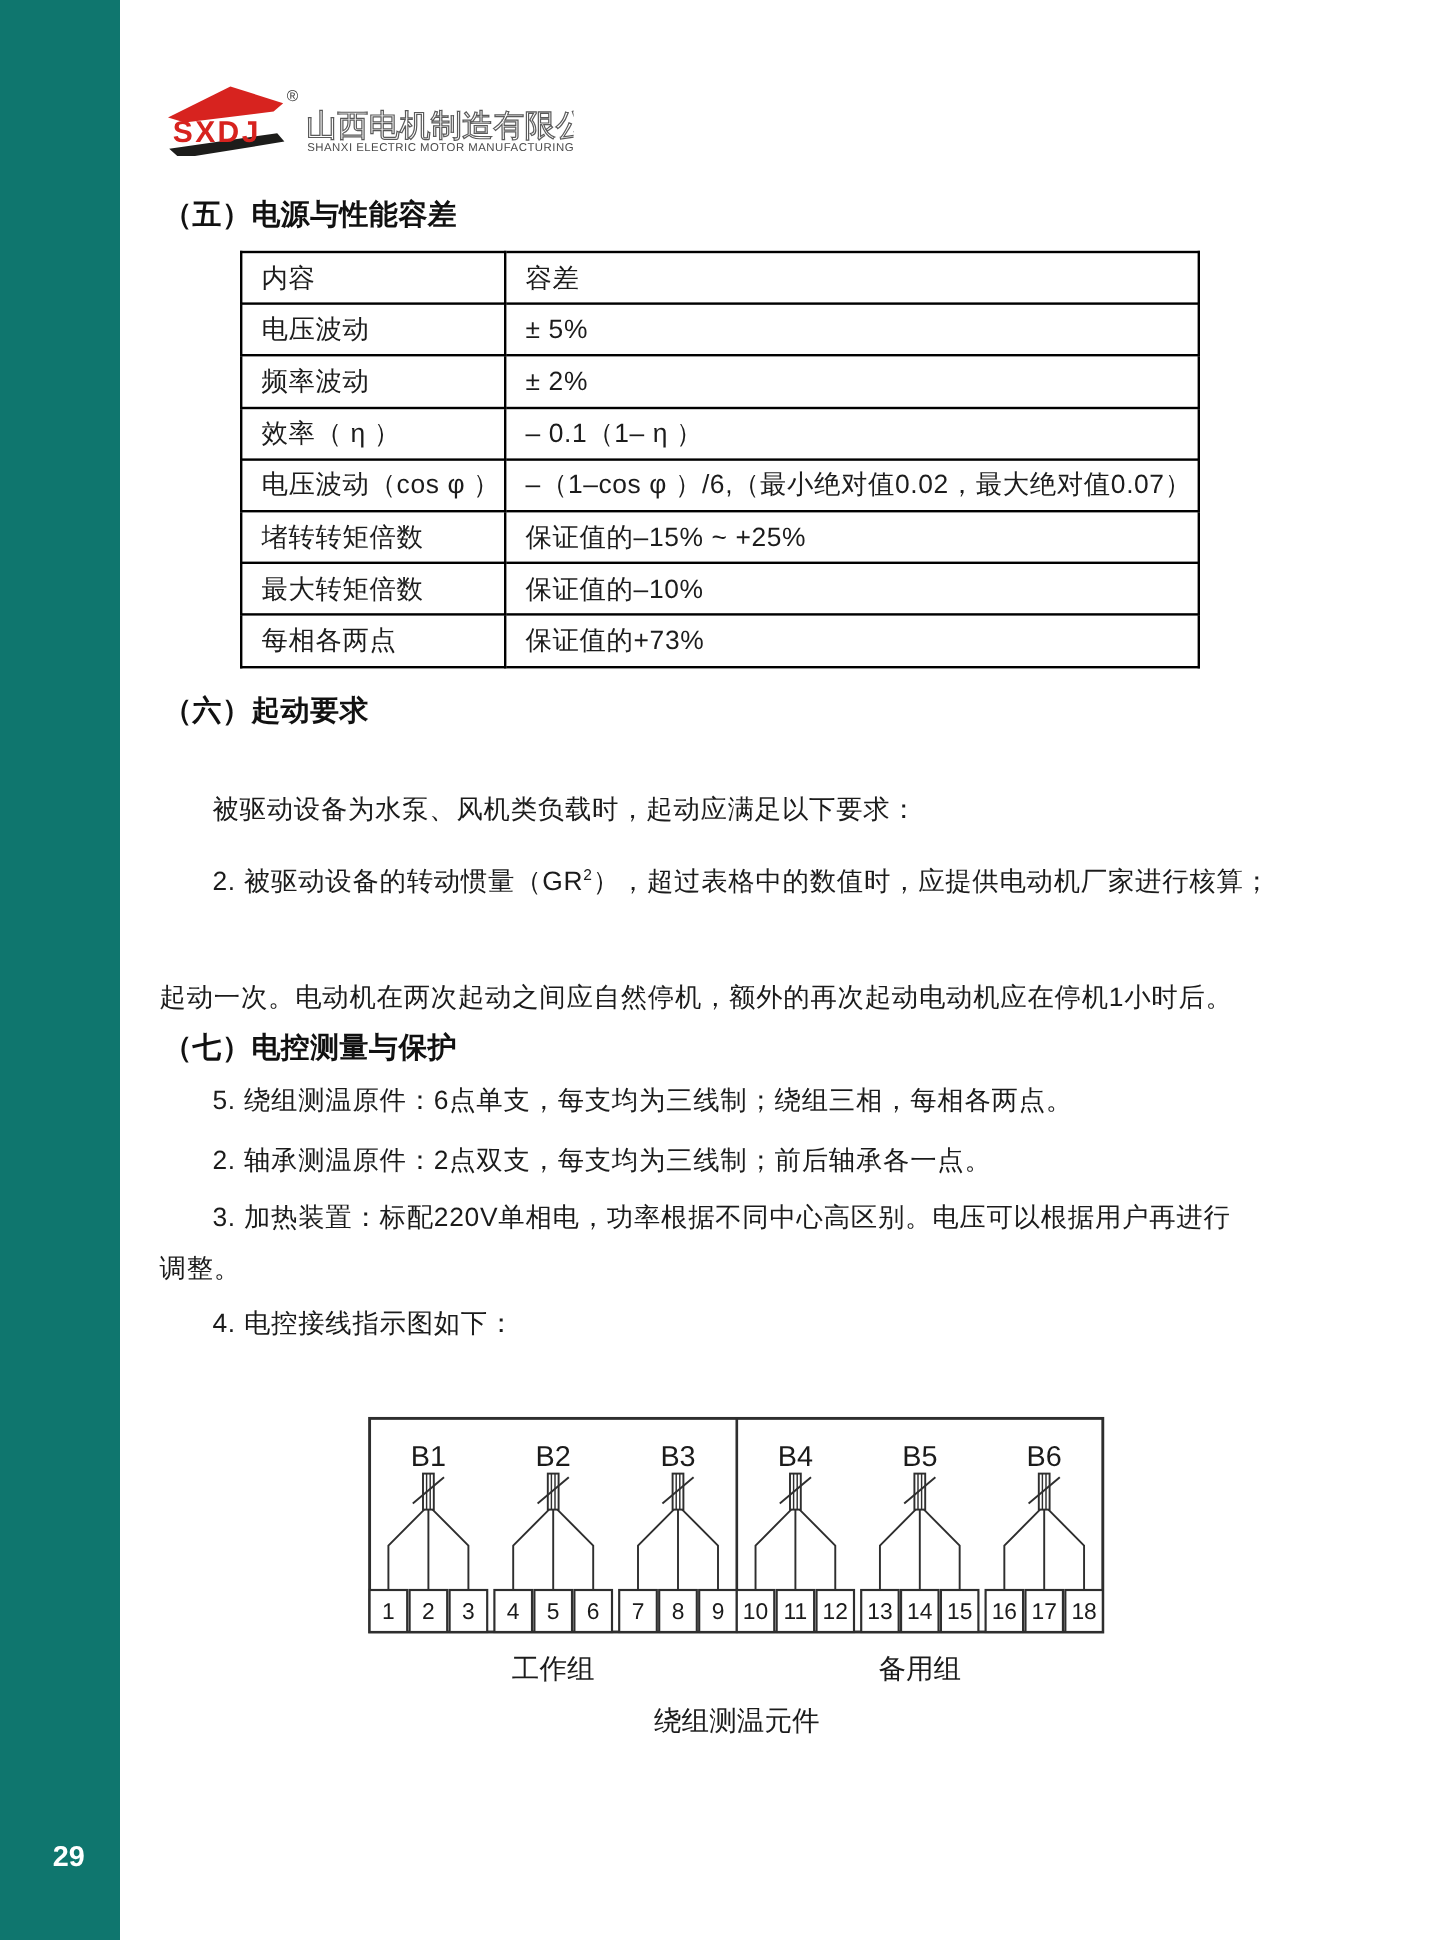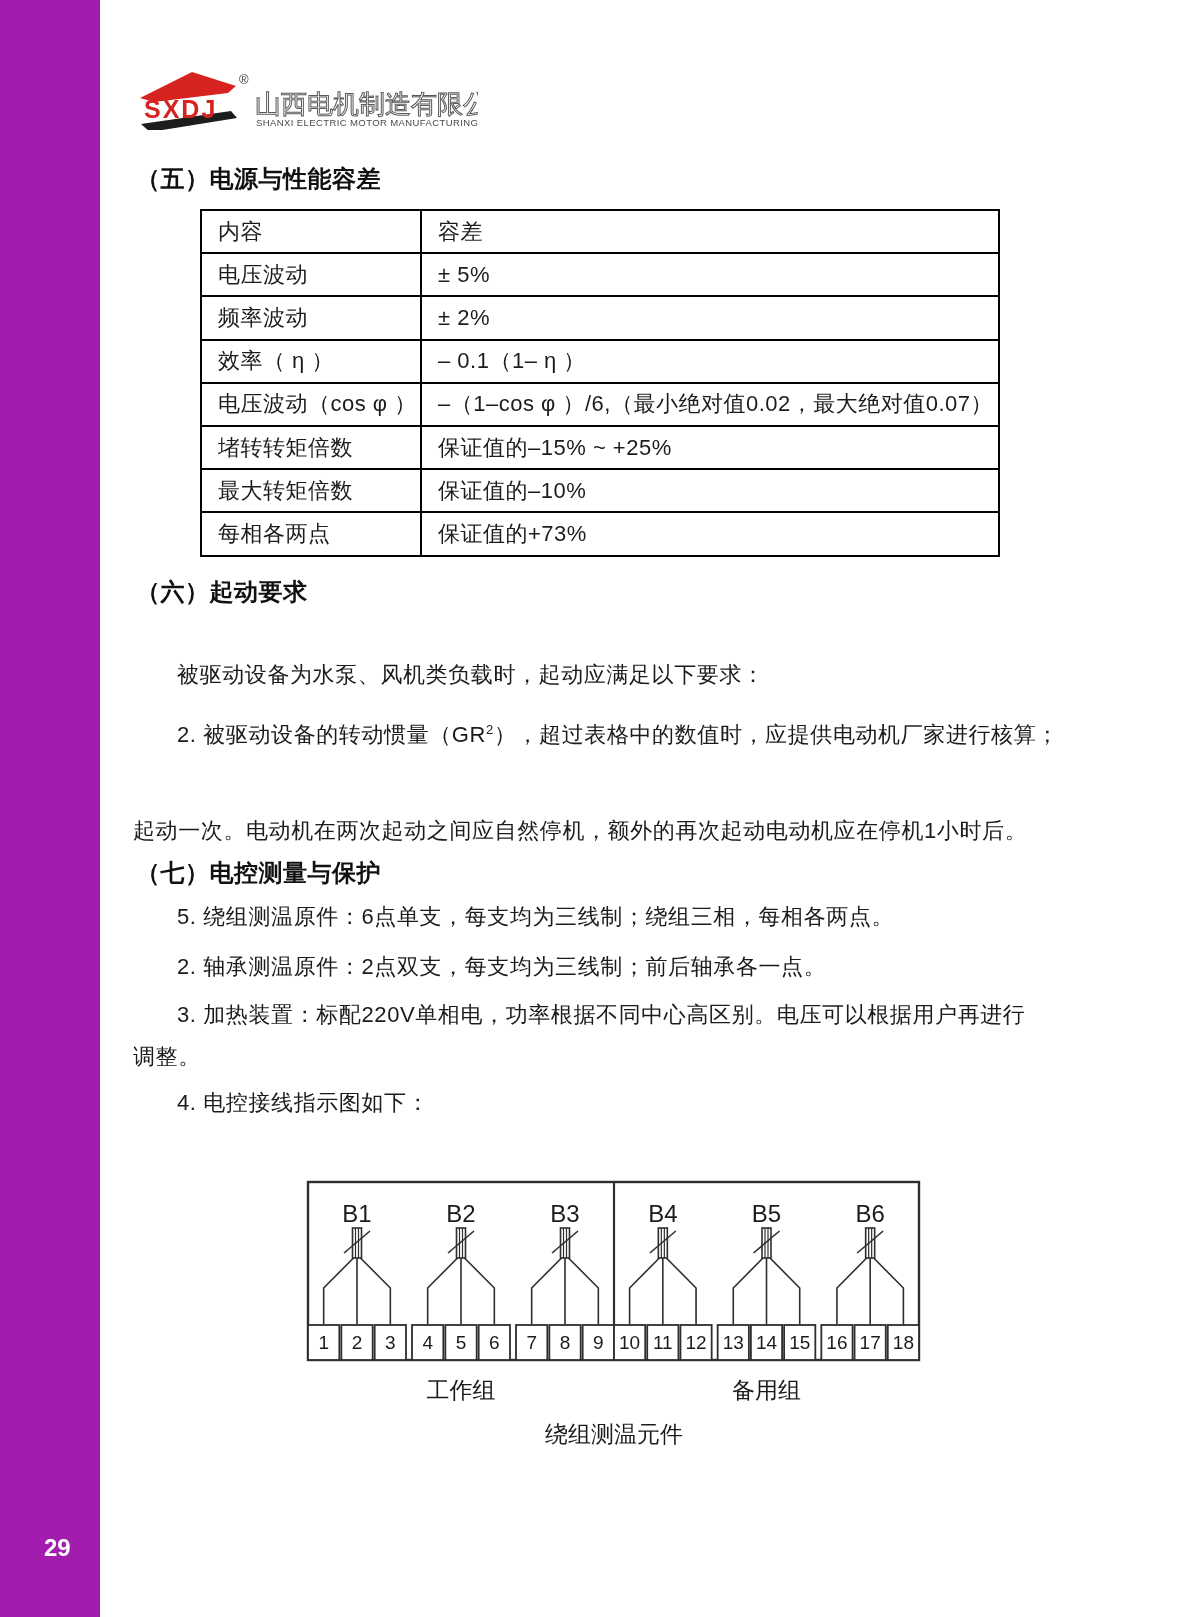--- a/index.html
+++ b/index.html
@@ -1,21 +1,21 @@
 <!DOCTYPE html>
 <html><head>
 <meta charset="utf-8">
 <style>
   html,body{margin:0;padding:0;background:#e8e8e8;}
   .page{
     position:relative;width:1200px;height:1617px;background:#ffffff;
     font-family:"Liberation Sans","DejaVu Sans",sans-serif;color:#1a1a1a;
     overflow:hidden;margin:0 auto;
   }
-  .sidebar{position:absolute;left:0;top:0;width:100px;height:1617px;background:#a21caf;}
+  .sidebar{position:absolute;left:0;top:0;width:100px;height:1617px;background:#0f766e;}
   .pagenum{position:absolute;left:44px;top:1534px;color:#ffffff;font-size:24px;font-weight:bold;}
   .logo-wrap{position:absolute;left:138px;top:66px;width:340px;height:64px;}
   .sec-title{position:absolute;left:132px;font-size:24px;font-weight:bold;color:#111;letter-spacing:.5px;margin:4px;}
   .tol-table{
     position:absolute;left:200px;top:209px;width:800px;
     border-collapse:collapse;table-layout:fixed;
   }
   .tol-table td{
     border:2px solid #000000;height:41.2px;font-size:22px;color:#1c1c1c;
     padding:0 0 0 16px;letter-spacing:.5px;white-space:nowrap;overflow:hidden;

